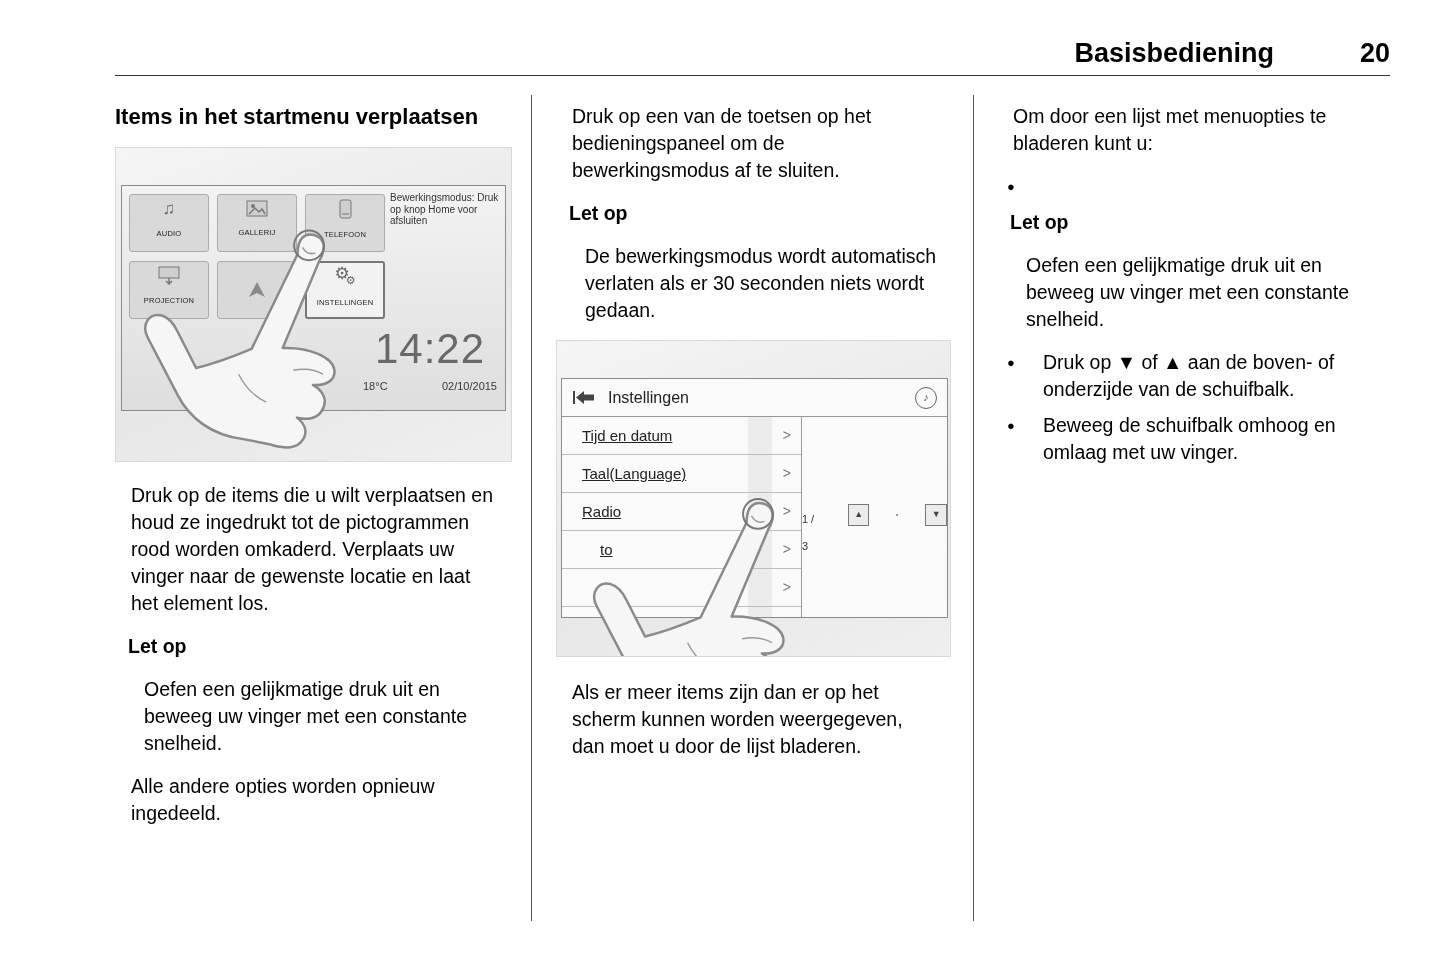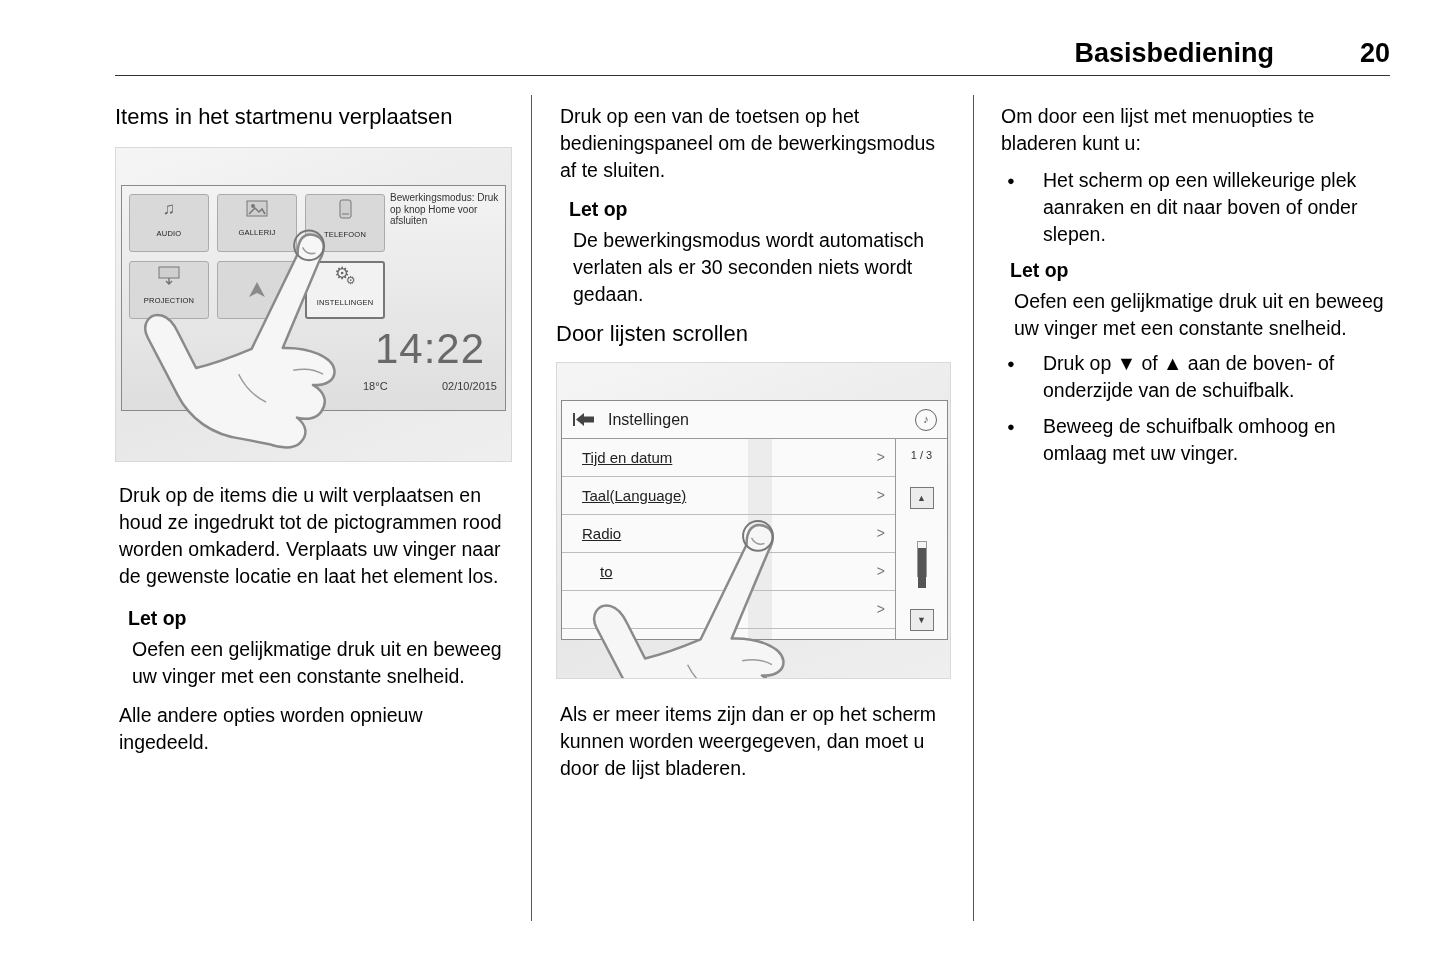--- a/index.html
+++ b/index.html
@@ -10,22 +10,22 @@
   .header{position:absolute;top:38px;left:115px;width:1275px;display:flex;justify-content:flex-end;align-items:baseline;gap:86px;font-weight:bold;font-size:27px;line-height:30px;}
   .rule{position:absolute;top:75px;left:115px;width:1275px;border-top:1.5px solid #333;}
   .divider{position:absolute;top:95px;height:826px;width:1px;background:#555;}
   .d1{left:531px;} .d2{left:973px;}
 
   
   .col{position:absolute;top:95px;font-size:19.5px;line-height:27px;}
   .col1{left:115px;width:400px;}
   .col2{left:556px;width:398px;}
   .col3{left:997px;width:396px;}
-  .h{font-size:22px;font-weight:normal;line-height:28px;margin:8px 0 0;}
-  p{margin:4px;}
+  .h{font-size:22px;font-weight:bold;line-height:28px;margin:8px 0 0;}
+  p{margin:16px;}
   .para{margin-top:20px;}
   .mt8{margin-top:8px;} .mt9{margin-top:9px;} .mt10{margin-top:10px;} .mt12{margin-top:12px;} .mt14{margin-top:14px;} .mt15{margin-top:15px;} .mt16{margin-top:16px;} .mt22{margin-top:22px;} .mt6{margin-top:6px;}
   .note{margin-left:13px;}
   .nh{font-weight:bold;}
   .bullet{display:flex;}
   .dot{width:46px;padding-left:10px;box-sizing:border-box;font-size:13px;line-height:27px;}
   .btext{flex:1;}
 
   
   .illus{position:relative;width:397px;height:315px;background:linear-gradient(160deg,#f5f5f5 0%,#e7e7e7 60%,#efefef 100%);border:1px solid #d9d9d9;overflow:hidden;box-sizing:border-box;}
@@ -49,21 +49,21 @@
   .screen2{position:absolute;left:4px;top:37px;width:387px;height:240px;background:#fafafa;border:1px solid #8a8a8a;box-sizing:border-box;display:flex;flex-direction:column;}
   .s2header{height:38px;border-bottom:1px solid #999;display:flex;align-items:center;padding:0 10px;gap:12px;box-sizing:border-box;}
   .s2title{font-size:16px;color:#222;flex:1;}
   .ncircle{width:22px;height:22px;border:1.5px solid #666;border-radius:50%;display:flex;align-items:center;justify-content:center;font-size:11px;color:#555;box-sizing:border-box;}
   .s2body{flex:1;display:flex;min-height:0;}
   .rows{width:334px;border-right:1px solid #999;box-sizing:border-box;
         background:linear-gradient(90deg, transparent 186px, #ececec 186px, #ececec 210px, transparent 210px);}
   .lrow{height:38px;border-bottom:1px solid #bdbdbd;display:flex;align-items:center;padding:0 10px 0 20px;box-sizing:border-box;}
   .rlabel{flex:1;font-size:15px;color:#222;text-decoration:underline;}
   .chev{font-size:14px;color:#777;}
-  .rail{flex:1;display:flex;flex-direction:column;align-items:center;padding:3px 0 8px;gap:27px;}
+  .rail{flex:1;display:flex;flex-direction:row;align-items:center;padding:3px 0 8px;gap:27px;}
   .pageind{font-size:11px;color:#333;height:18px;}
   .sbtn{width:24px;height:22px;border:1px solid #777;background:#ececec;display:flex;align-items:center;justify-content:center;font-size:9px;color:#444;box-sizing:border-box;}
   .track{width:10px;flex:1;margin:5px 0;border:1px solid #999;background:#f4f4f4;position:relative;box-sizing:border-box;}
   .thumb{position:absolute;top:6px;left:0;width:100%;height:40px;background:#555;}
 </style>
 </head>
 <body>
 
 <div class="page">
 
@@ -147,21 +147,20 @@
     </div>
     <p class="mt12">Alle andere opties worden opnieuw ingedeeld.</p>
   </div>
 
   <div class="col col2">
     <p class="mt8">Druk op een van de toetsen op het bedieningspaneel om de bewerkingsmodus af te sluiten.</p>
     <div class="note mt12">
       <div class="nh">Let op</div>
       <p>De bewerkingsmodus wordt automatisch verlaten als er 30 seconden niets wordt gedaan.</p>
     </div>
-    <div class="h mt12">Door lijsten scrollen</div>
 
     <div class="illus2 mt14">
       <div class="screen2">
         <div class="s2header">
           <svg width="24" height="15" viewBox="0 0 24 15">
               <path d="M2 1 V14" stroke="#444" stroke-width="2"></path>
               <path d="M22 4.5 H12 V1 L4 7.5 L12 14 V10.5 H22 Z" fill="#444"></path>
             </svg>
           <span class="s2title">Instellingen</span>
           <span class="ncircle">♪</span>
@@ -214,21 +213,20 @@
     </div>
 
     <p class="mt22">Als er meer items zijn dan er op het scherm kunnen worden weergegeven, dan moet u door de lijst bladeren.</p>
   </div>
 
   <div class="col col3">
     <p class="mt8">Om door een lijst met menuopties te bladeren kunt u:</p>
 
     <div class="bullet mt10">
       <span class="dot">●</span>
-      <span class="btext">Het scherm op een willekeurige plek aanraken en dit naar boven of onder slepen.</span>
     </div>
 
     <div class="note mt9">
       <div class="nh">Let op</div>
       <p>Oefen een gelijkmatige druk uit en beweeg uw vinger met een constante snelheid.</p>
     </div>
 
     <div class="bullet mt8">
       <span class="dot">●</span>
       <span class="btext">Druk op ▼ of ▲ aan de boven- of onderzijde van de schuifbalk.</span>

